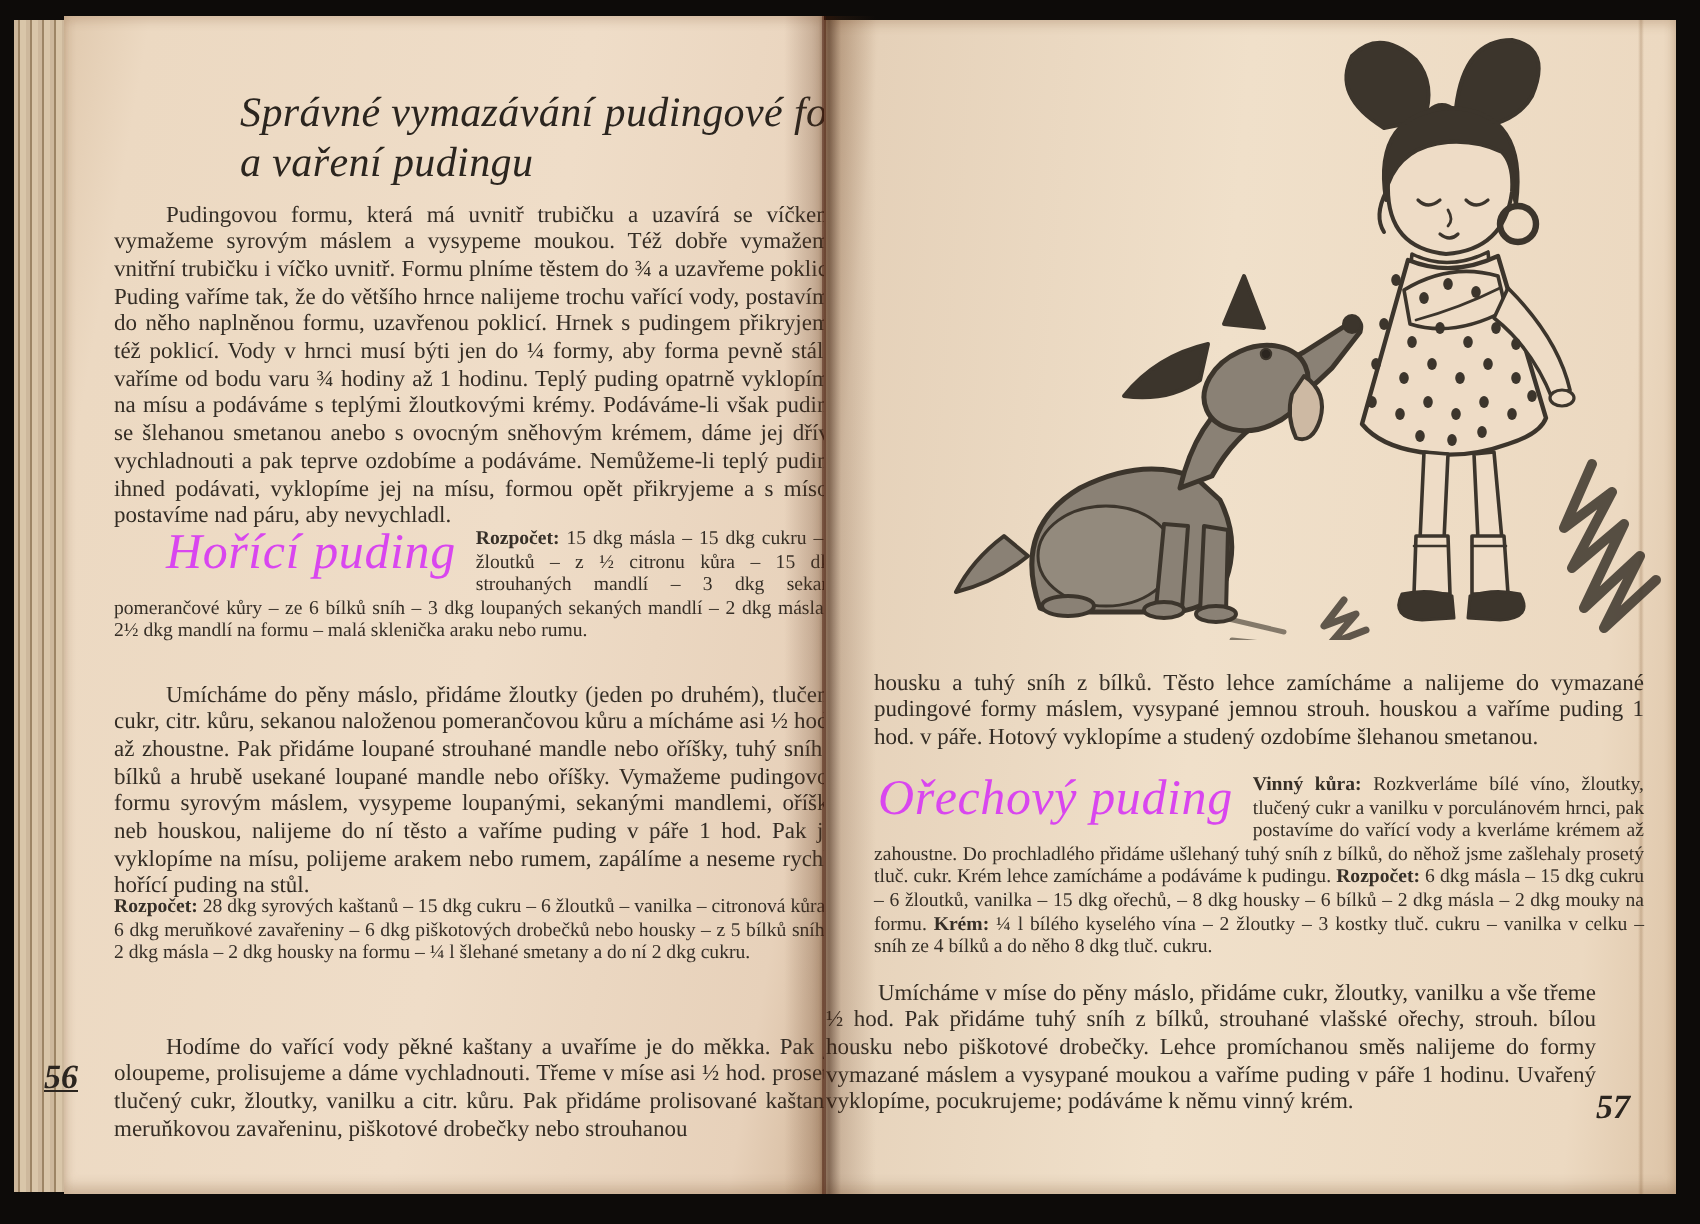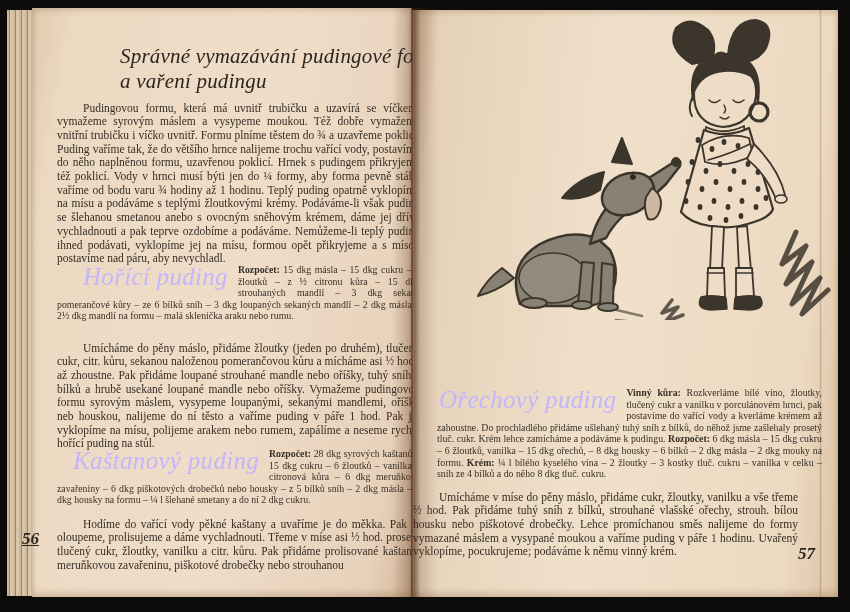--- a/index.html
+++ b/index.html
@@ -56,21 +56,21 @@
   .p-cont{left:437px;top:324px;width:385px;}
   .p4{left:413px;top:479px;width:385px;}
 
   .recipe-block{position:absolute;}
   .r1{left:57px;top:264px;width:363px;}
   .r2{left:57px;top:448px;width:363px;}
   .r3{left:437px;top:387px;width:385px;}
   .recipe-h{
     float:left;font-style:italic;font-weight:400;
     font-size:25px;line-height:22px;margin:2px 10px 0 26px;
-    color:#c4b5fd;white-space:nowrap;letter-spacing:.3px;
+    color:#d946ef;white-space:nowrap;letter-spacing:.3px;
   }
   .r2 .recipe-h{margin-left:16px;}
   .r3 .recipe-h{margin-left:2px;}
   .small{
     font-size:9.8px;line-height:11.6px;text-align:justify;color:#362f27;margin:0;
   }
   .lbl{font-weight:700;}
   .pagenum{
     position:absolute;font-size:17px;font-weight:700;font-style:italic;color:#2b251f;
   }
@@ -96,21 +96,20 @@
     <h2 class="recipe-h">Hořící puding</h2>
     <p class="small">
       <b class="lbl">Rozpočet:</b>
       <span>15 dkg másla – 15 dkg cukru – 6 žloutků – z ½ citronu kůra – 15 dkg strouhaných mandlí – 3 dkg sekané pomerančové kůry – ze 6 bílků sníh – 3 dkg loupaných sekaných mandlí – 2 dkg másla – 2½ dkg mandlí na formu – malá sklenička araku nebo rumu.</span>
     </p>
   </div>
 
   <p class="body-par p2 indent">Umícháme do pěny máslo, přidáme žloutky (jeden po druhém), tlučený cukr, citr. kůru, sekanou naloženou pomerančovou kůru a mícháme asi ½ hod., až zhoustne. Pak přidáme loupané strouhané mandle nebo oříšky, tuhý sníh z bílků a hrubě usekané loupané mandle nebo oříšky. Vymažeme pudingovou formu syrovým máslem, vysypeme loupanými, sekanými mandlemi, oříšky neb houskou, nalijeme do ní těsto a vaříme puding v páře 1 hod. Pak jej vyklopíme na mísu, polijeme arakem nebo rumem, zapálíme a neseme rychle hořící puding na stůl.</p>
 
   <div class="recipe-block r2">
-    <h2 class="recipe-h">Kaštanový puding</h2>
     <p class="small">
       <b class="lbl">Rozpočet:</b>
       <span>28 dkg syrových kaštanů – 15 dkg cukru – 6 žloutků – vanilka – citronová kůra – 6 dkg meruňkové zavařeniny – 6 dkg piškotových drobečků nebo housky – z 5 bílků sníh – 2 dkg másla – 2 dkg housky na formu – ¼ l šlehané smetany a do ní 2 dkg cukru.</span>
     </p>
   </div>
 
   <p class="body-par p3 indent">Hodíme do vařící vody pěkné kaštany a uvaříme je do měkka. Pak je oloupeme, prolisujeme a dáme vychladnouti. Třeme v míse asi ½ hod. prosetý tlučený cukr, žloutky, vanilku a citr. kůru. Pak přidáme prolisované kaštany, meruňkovou zavařeninu, piškotové drobečky nebo strouhanou</p>
 
   <div class="pagenum pg56">56</div>
 
@@ -191,20 +190,21 @@
             <ellipse cx="316" cy="195" rx="2.4" ry="3"></ellipse>
           <ellipse cx="326" cy="186" rx="2.4" ry="3"></ellipse>
             <ellipse cx="270" cy="206" rx="2.4" ry="3"></ellipse>
           <ellipse cx="286" cy="208" rx="2.4" ry="3"></ellipse>
             <ellipse cx="301" cy="204" rx="2.4" ry="3"></ellipse>
         </g>
       </g>
     </g>
   </svg>
 
+  <p class="body-par p-cont">housku a tuhý sníh z bílků. Těsto lehce zamícháme a nalijeme do vymazané pudingové formy máslem, vysypané jemnou strouh. houskou a vaříme puding 1 hod. v páře. Hotový vyklopíme a studený ozdobíme šlehanou smetanou.</p>
 
   <div class="recipe-block r3">
     <h2 class="recipe-h">Ořechový puding</h2>
     <p class="small">
       <b class="lbl">Vinný kůra:</b>
       <span>Rozkverláme bílé víno, žloutky, tlučený cukr a vanilku v porculánovém hrnci, pak postavíme do vařící vody a kverláme krémem až zahoustne. Do prochladlého přidáme ušlehaný tuhý sníh z bílků, do něhož jsme zašlehaly prosetý tluč. cukr. Krém lehce zamícháme a podáváme k pudingu.</span>
       <b class="lbl">Rozpočet:</b>
       <span>6 dkg másla – 15 dkg cukru – 6 žloutků, vanilka – 15 dkg ořechů, – 8 dkg housky – 6 bílků – 2 dkg másla – 2 dkg mouky na formu.</span>
       <b class="lbl">Krém:</b>
       <span>¼ l bílého kyselého vína – 2 žloutky – 3 kostky tluč. cukru – vanilka v celku – sníh ze 4 bílků a do něho 8 dkg tluč. cukru.</span>

